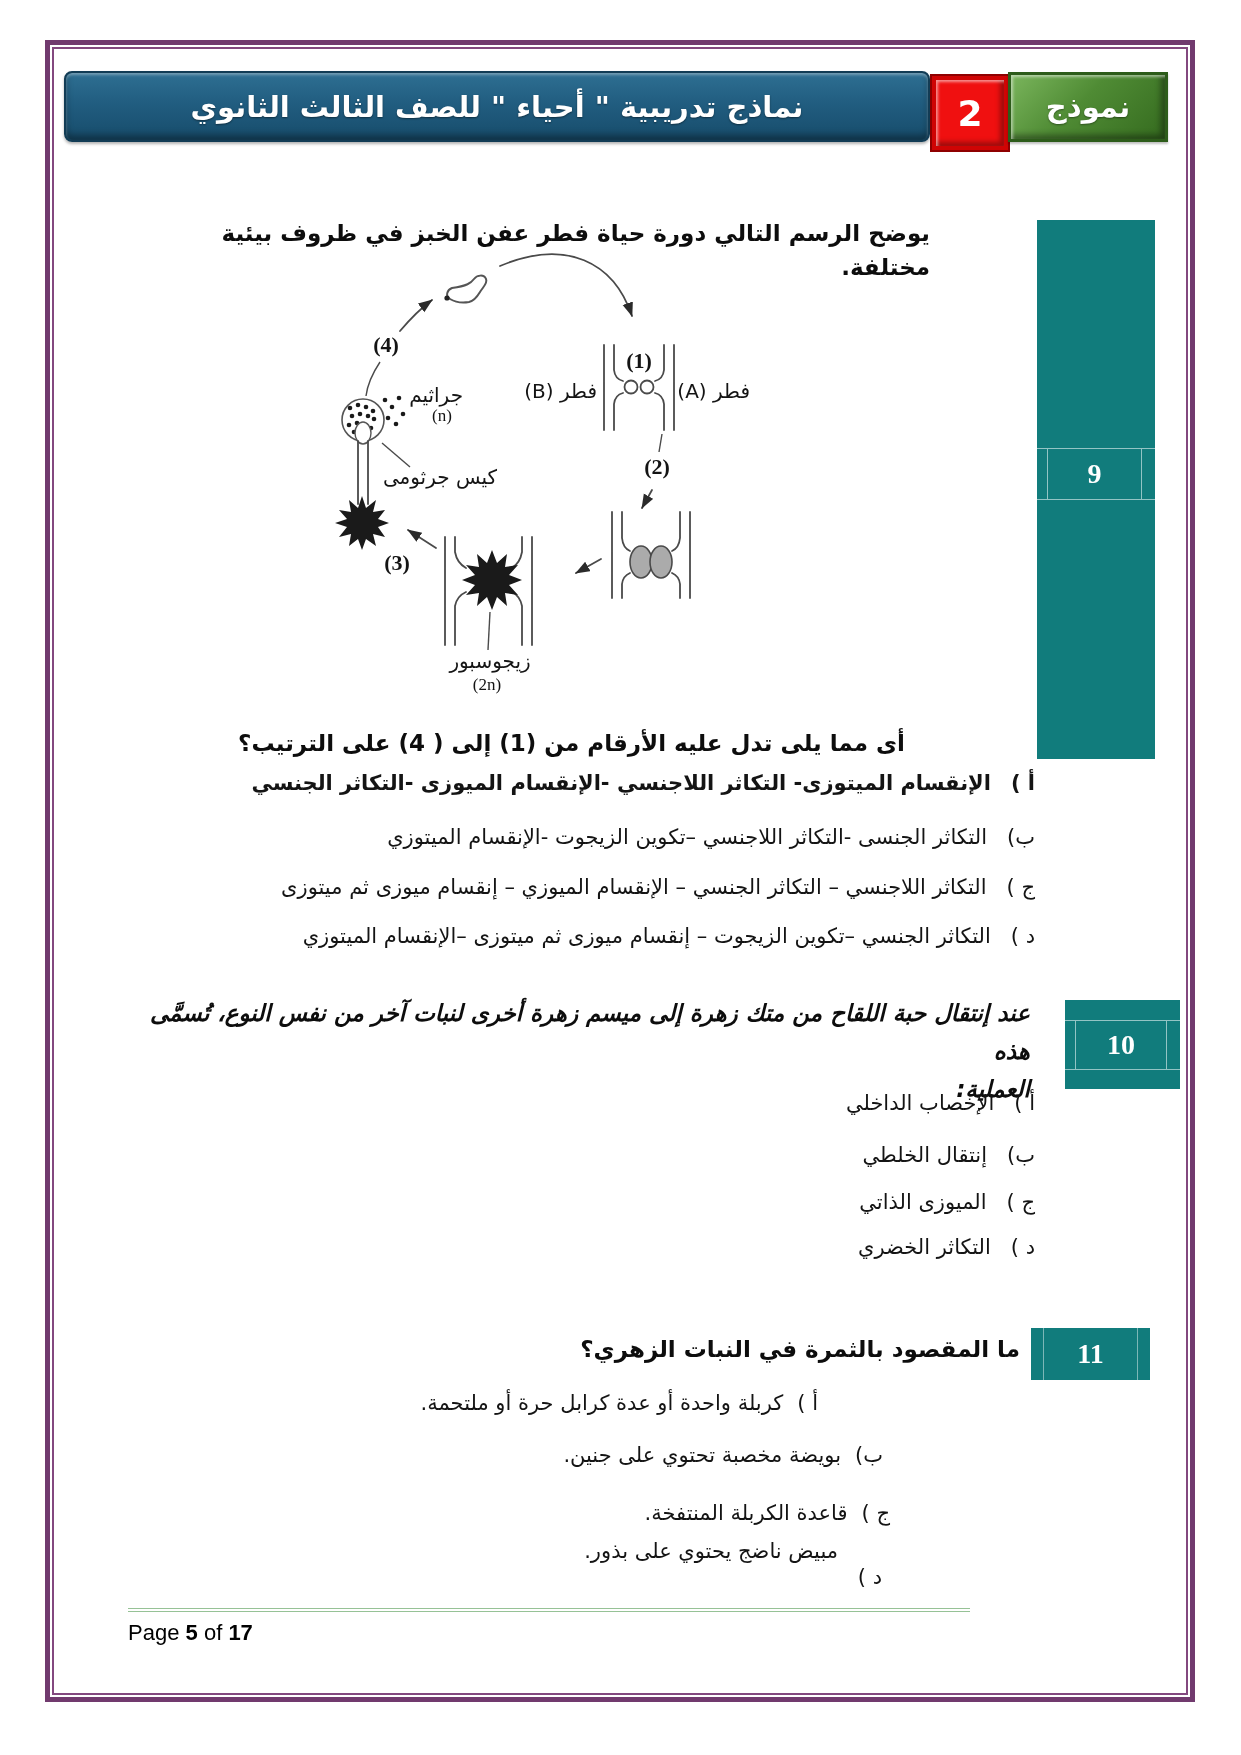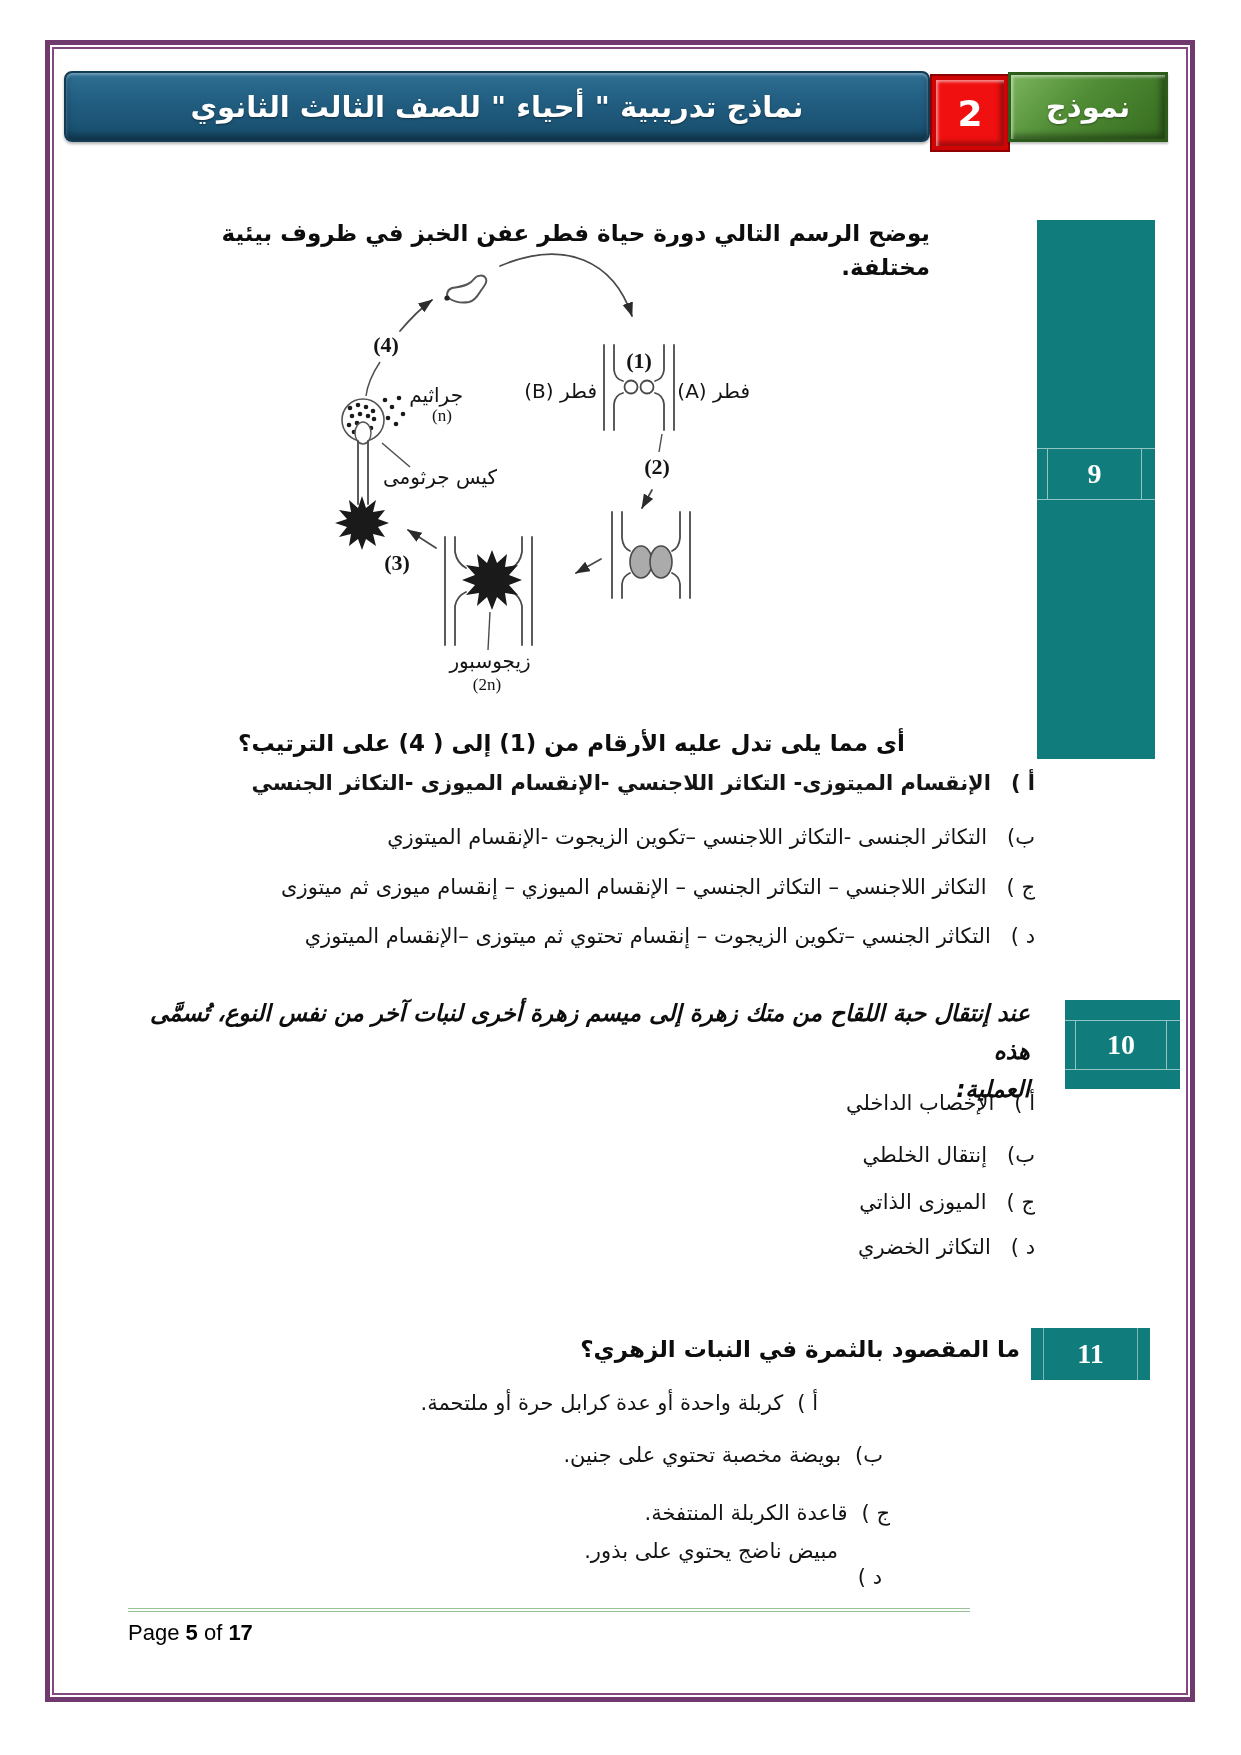--- a/index.html
+++ b/index.html
@@ -171,21 +171,21 @@
   <div class="abs ar opt" style="left:200px;top:768px;width:835px;font-weight:bold;">
     <span class="marker">أ )</span><span>الإنقسام الميتوزى- التكاثر اللاجنسي  -الإنقسام الميوزى  -التكاثر الجنسي</span>
   </div>
   <div class="abs ar opt" style="left:200px;top:822px;width:835px;">
     <span class="marker">ب)</span><span>التكاثر الجنسى  -التكاثر اللاجنسي  –تكوين الزيجوت  -الإنقسام الميتوزي</span>
   </div>
   <div class="abs ar opt" style="left:200px;top:872px;width:835px;">
     <span class="marker">ج )</span><span>التكاثر  اللاجنسي – التكاثر الجنسي – الإنقسام الميوزي – إنقسام  ميوزى ثم ميتوزى</span>
   </div>
   <div class="abs ar opt" style="left:200px;top:921px;width:835px;">
-    <span class="marker">د )</span><span>التكاثر الجنسي  –تكوين الزيجوت  – إنقسام  تحتوي ثم ميتوزى   –الإنقسام الميتوزي</span>
+    <span class="marker">د )</span><span>التكاثر الجنسي  –تكوين الزيجوت  – إنقسام  ميوزى ثم ميتوزى   –الإنقسام الميتوزي</span>
   </div>
 
   <div class="abs teal qbadge10">
     <div class="qnum-row" style="top:20px;height:48px;">
       <div class="qnum-cell">
         <span class="qnum">10</span>
       </div>
     </div>
   </div>
 

